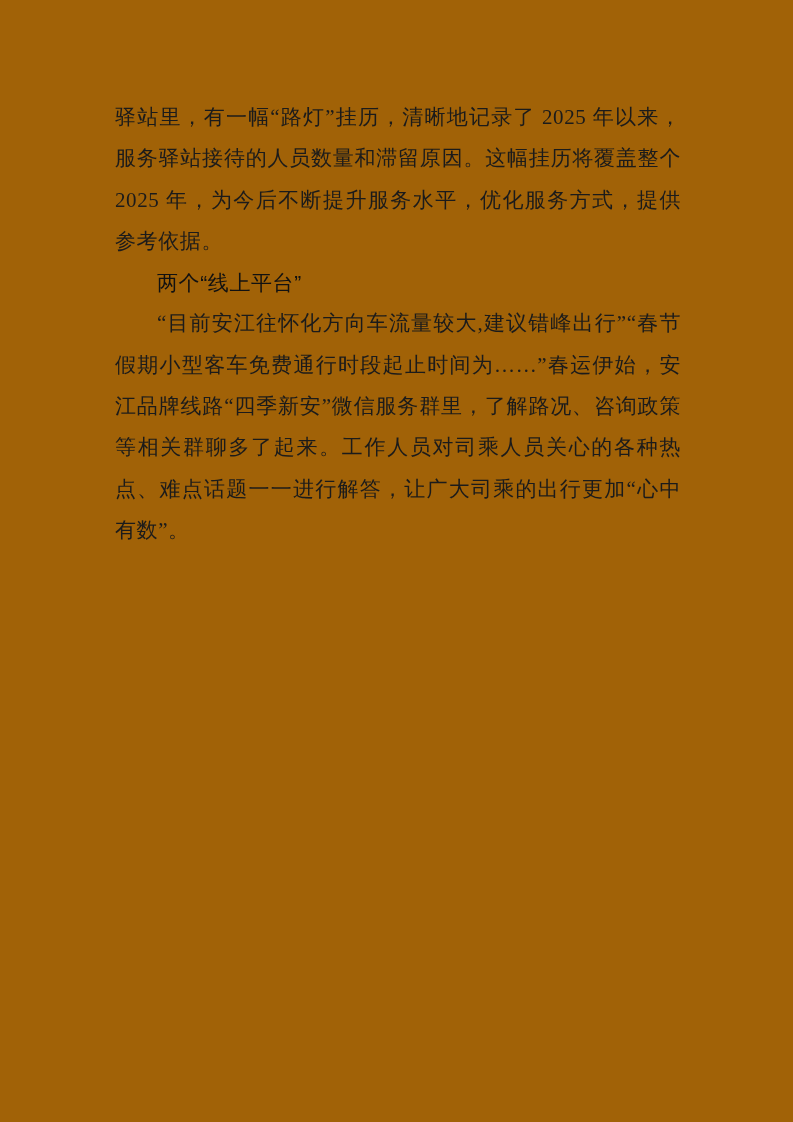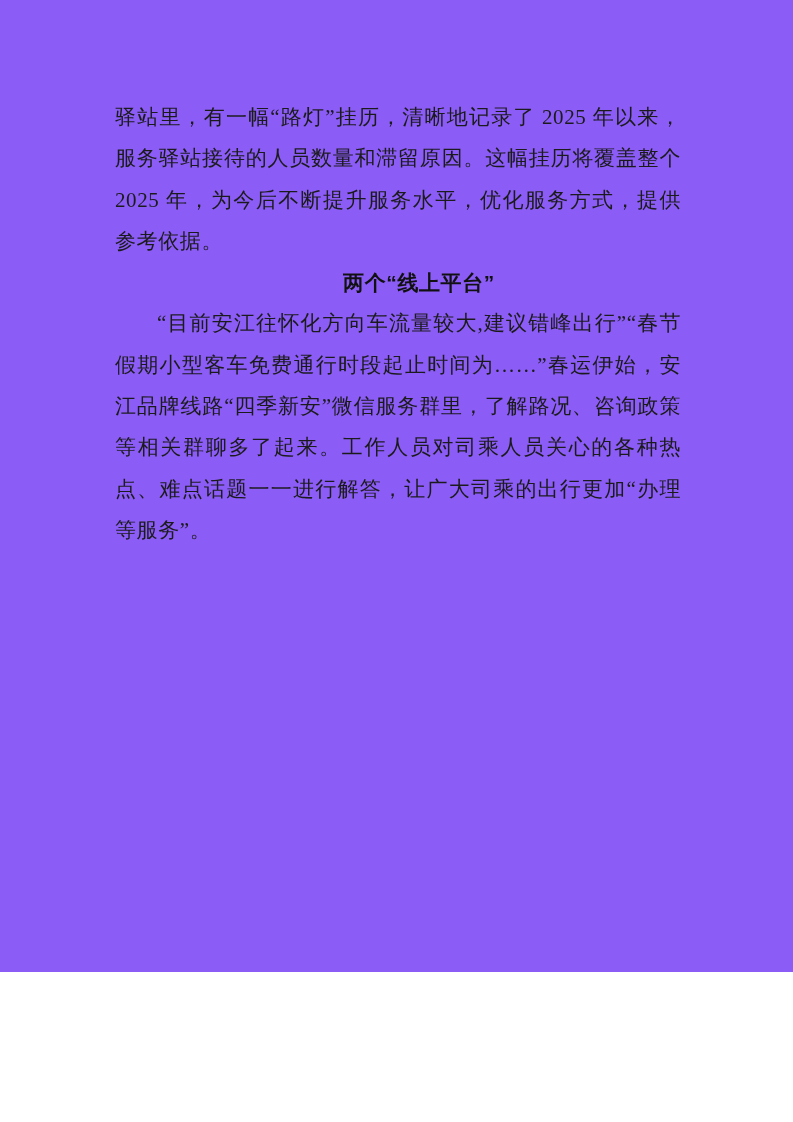--- a/index.html
+++ b/index.html
@@ -3,22 +3,22 @@
 <meta charset="utf-8">
 <style>
   html, body {
     margin: 0;
     padding: 0;
     background: #ffffff;
   }
   .page {
     position: relative;
     width: 793px;
-    height: 972px;
-    background: #8b5cf6;
+    height: 1122px;
+    background: #a16207;
     overflow: hidden;
     margin: 0 auto;
   }
   .content {
     position: absolute;
     left: 115px;
     top: 97px;
     width: 566px;
   }
   .para {
@@ -34,30 +34,30 @@
     word-break: break-all;
   }
   .para.indent {
     text-indent: 2em;
   }
   .heading {
     margin: 0;
     padding: 0;
     font-family: "Liberation Sans", "DejaVu Sans", sans-serif;
     font-size: 21px;
-    font-weight: 700;
+    font-weight: 400;
     line-height: 41.3px;
     letter-spacing: 0.6px;
     color: #111111;
     text-indent: 2em;
-    text-align: center;
+    text-align: left;
   }
 </style>
 </head>
 <body>
 
 <div class="page">
   <div class="content">
     <p class="para">驿站里，有一幅“路灯”挂历，清晰地记录了 2025 年以来，服务驿站接待的人员数量和滞留原因。这幅挂历将覆盖整个 2025 年，为今后不断提升服务水平，优化服务方式，提供参考依据。</p>
     <h3 class="heading">两个“线上平台”</h3>
-    <p class="para indent">“目前安江往怀化方向车流量较大,建议错峰出行”“春节假期小型客车免费通行时段起止时间为……”春运伊始，安江品牌线路“四季新安”微信服务群里，了解路况、咨询政策等相关群聊多了起来。工作人员对司乘人员关心的各种热点、难点话题一一进行解答，让广大司乘的出行更加“办理等服务”。</p>
+    <p class="para indent">“目前安江往怀化方向车流量较大,建议错峰出行”“春节假期小型客车免费通行时段起止时间为……”春运伊始，安江品牌线路“四季新安”微信服务群里，了解路况、咨询政策等相关群聊多了起来。工作人员对司乘人员关心的各种热点、难点话题一一进行解答，让广大司乘的出行更加“心中有数”。</p>
   </div>
 </div>
 
 </body></html>

